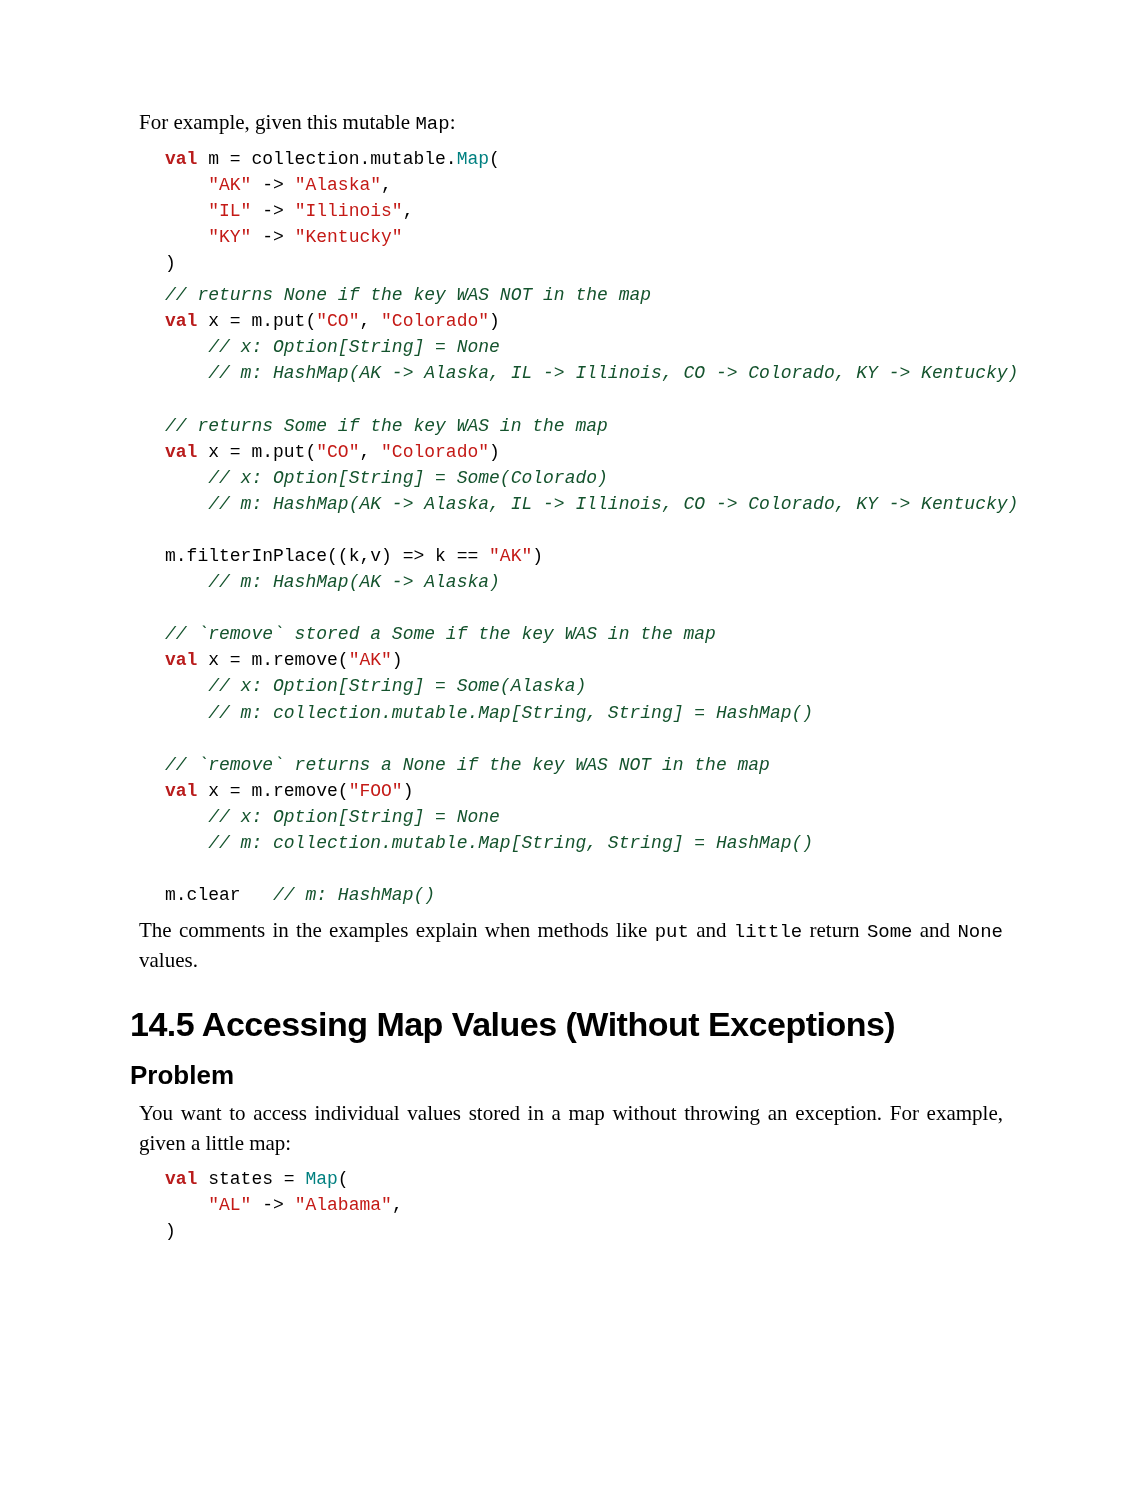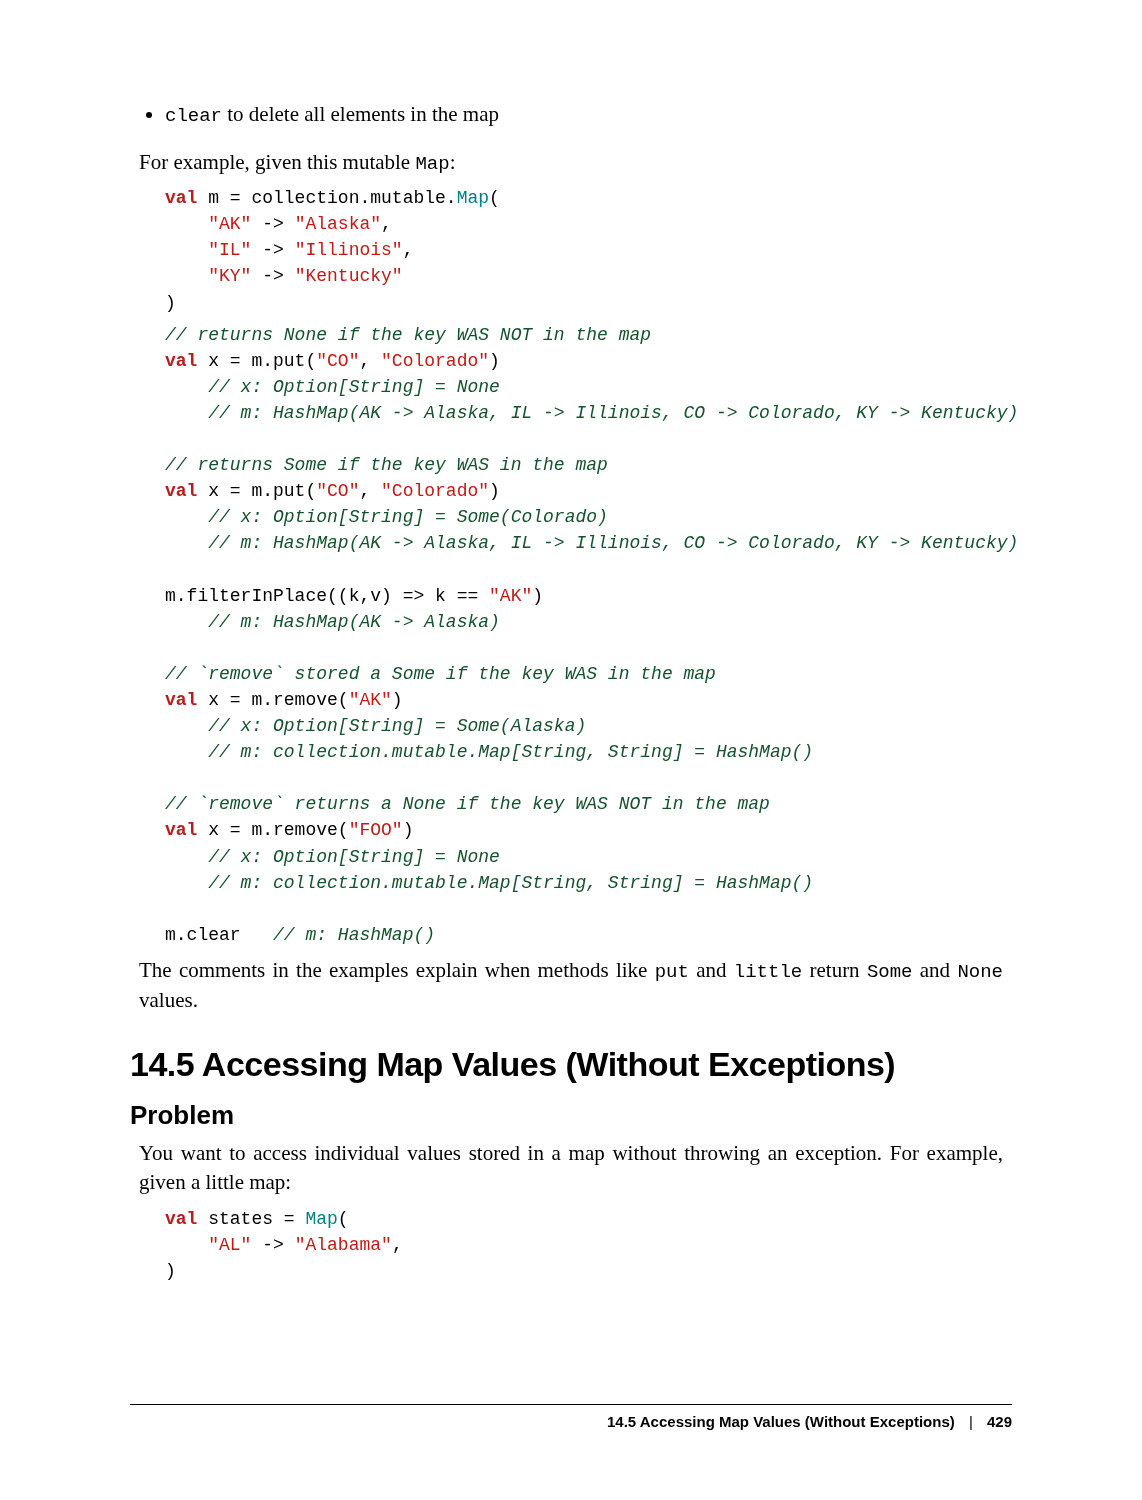--- a/index.html
+++ b/index.html
@@ -73,25 +73,20 @@
   .footer .sep {
     margin: 0 10px;
     font-weight: 400;
   }
 </style>
 </head>
 <body>
 
 <div class="page">
 
-  <ul class="bullet">
-    <li>
-      <code class="inline">clear</code><span> to delete all elements in the map</span>
-    </li>
-  </ul>
 
   <p class="body-text">
     <span>For example, given this mutable </span><code class="inline">Map</code><span>:</span>
   </p>
 
   <pre><span class="kw">val</span><span> m = collection.mutable.</span><span class="type">Map</span><span>(</span>
 <span>    </span><span class="str">"AK"</span><span> -&gt; </span><span class="str">"Alaska"</span><span>,</span>
 <span>    </span><span class="str">"IL"</span><span> -&gt; </span><span class="str">"Illinois"</span><span>,</span>
 <span>    </span><span class="str">"KY"</span><span> -&gt; </span><span class="str">"Kentucky"</span>
 <span>)</span></pre>
@@ -129,19 +124,14 @@
   <h2 class="section">14.5 Accessing Map Values (Without Exceptions)</h2>
 
   <h3 class="subsection">Problem</h3>
 
   <p class="body-text">You want to access individual values stored in a map without throwing an exception. For example, given a little map:</p>
 
   <pre><span class="kw">val</span><span> states = </span><span class="type">Map</span><span>(</span>
 <span>    </span><span class="str">"AL"</span><span> -&gt; </span><span class="str">"Alabama"</span><span>,</span>
 <span>)</span></pre>
 
-  <div class="footer">
-    <span>14.5 Accessing Map Values (Without Exceptions)</span>
-    <span class="sep">|</span>
-    <span>429</span>
-  </div>
 
 </div>
 
 </body></html>

